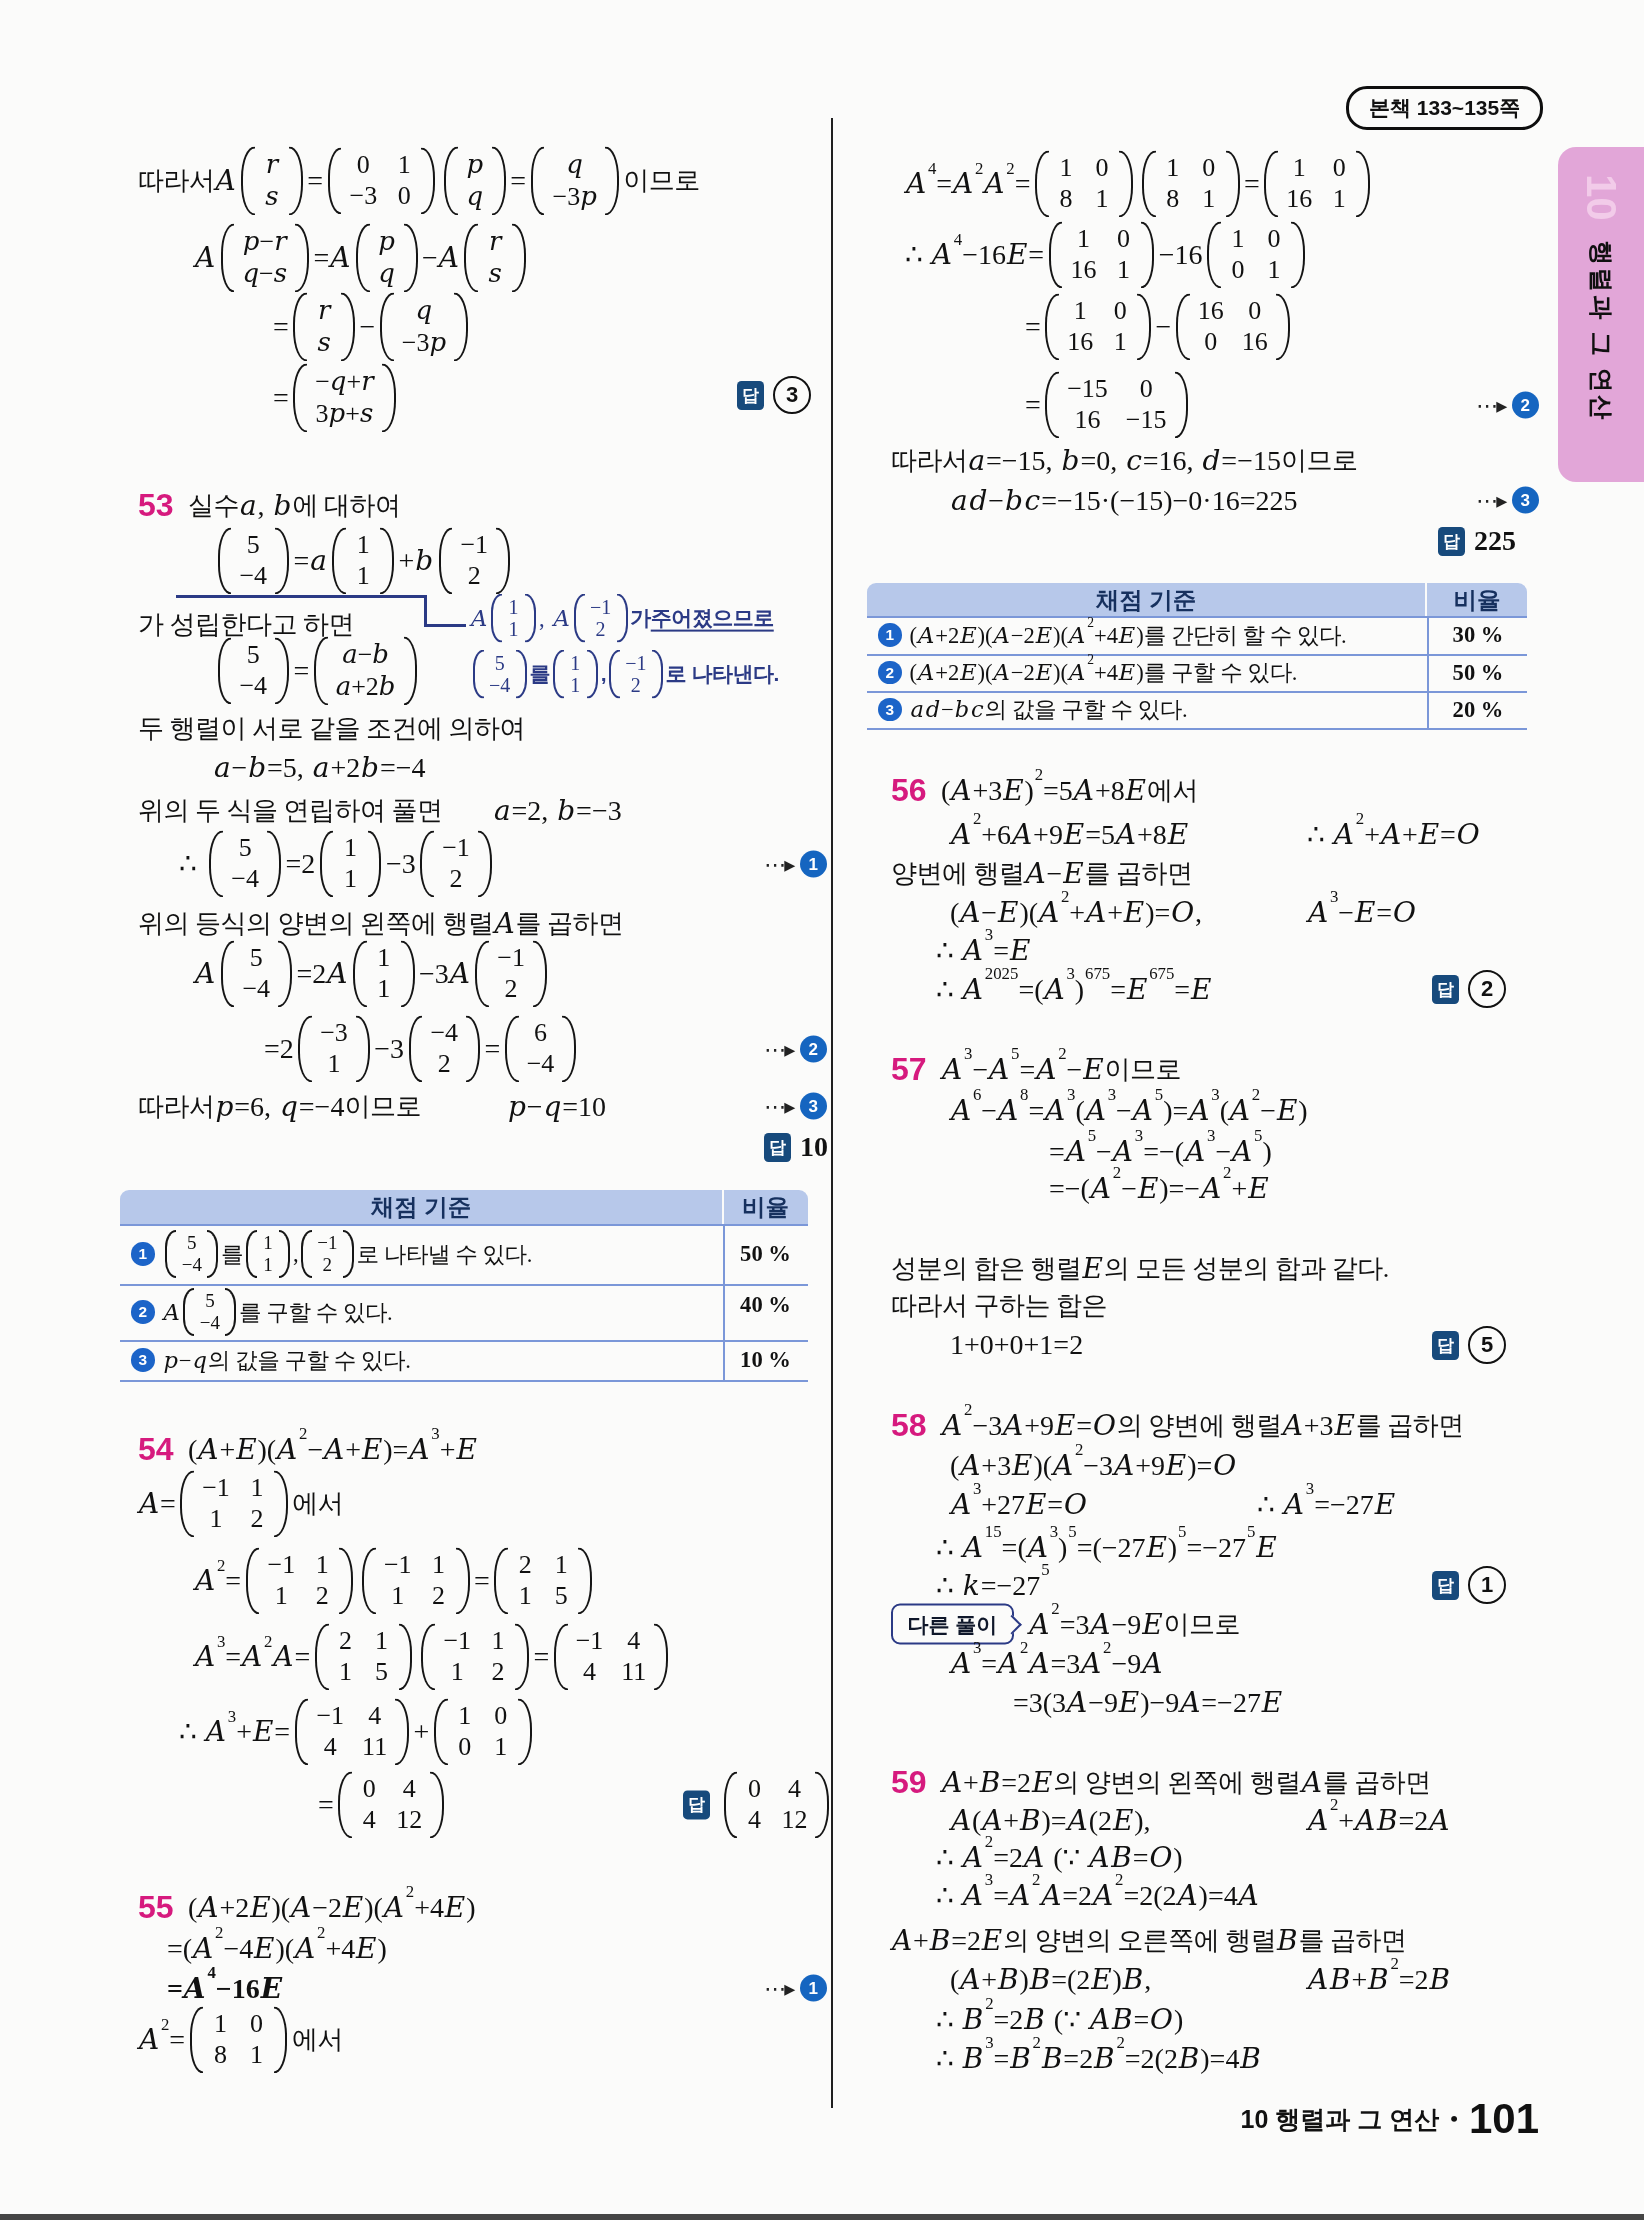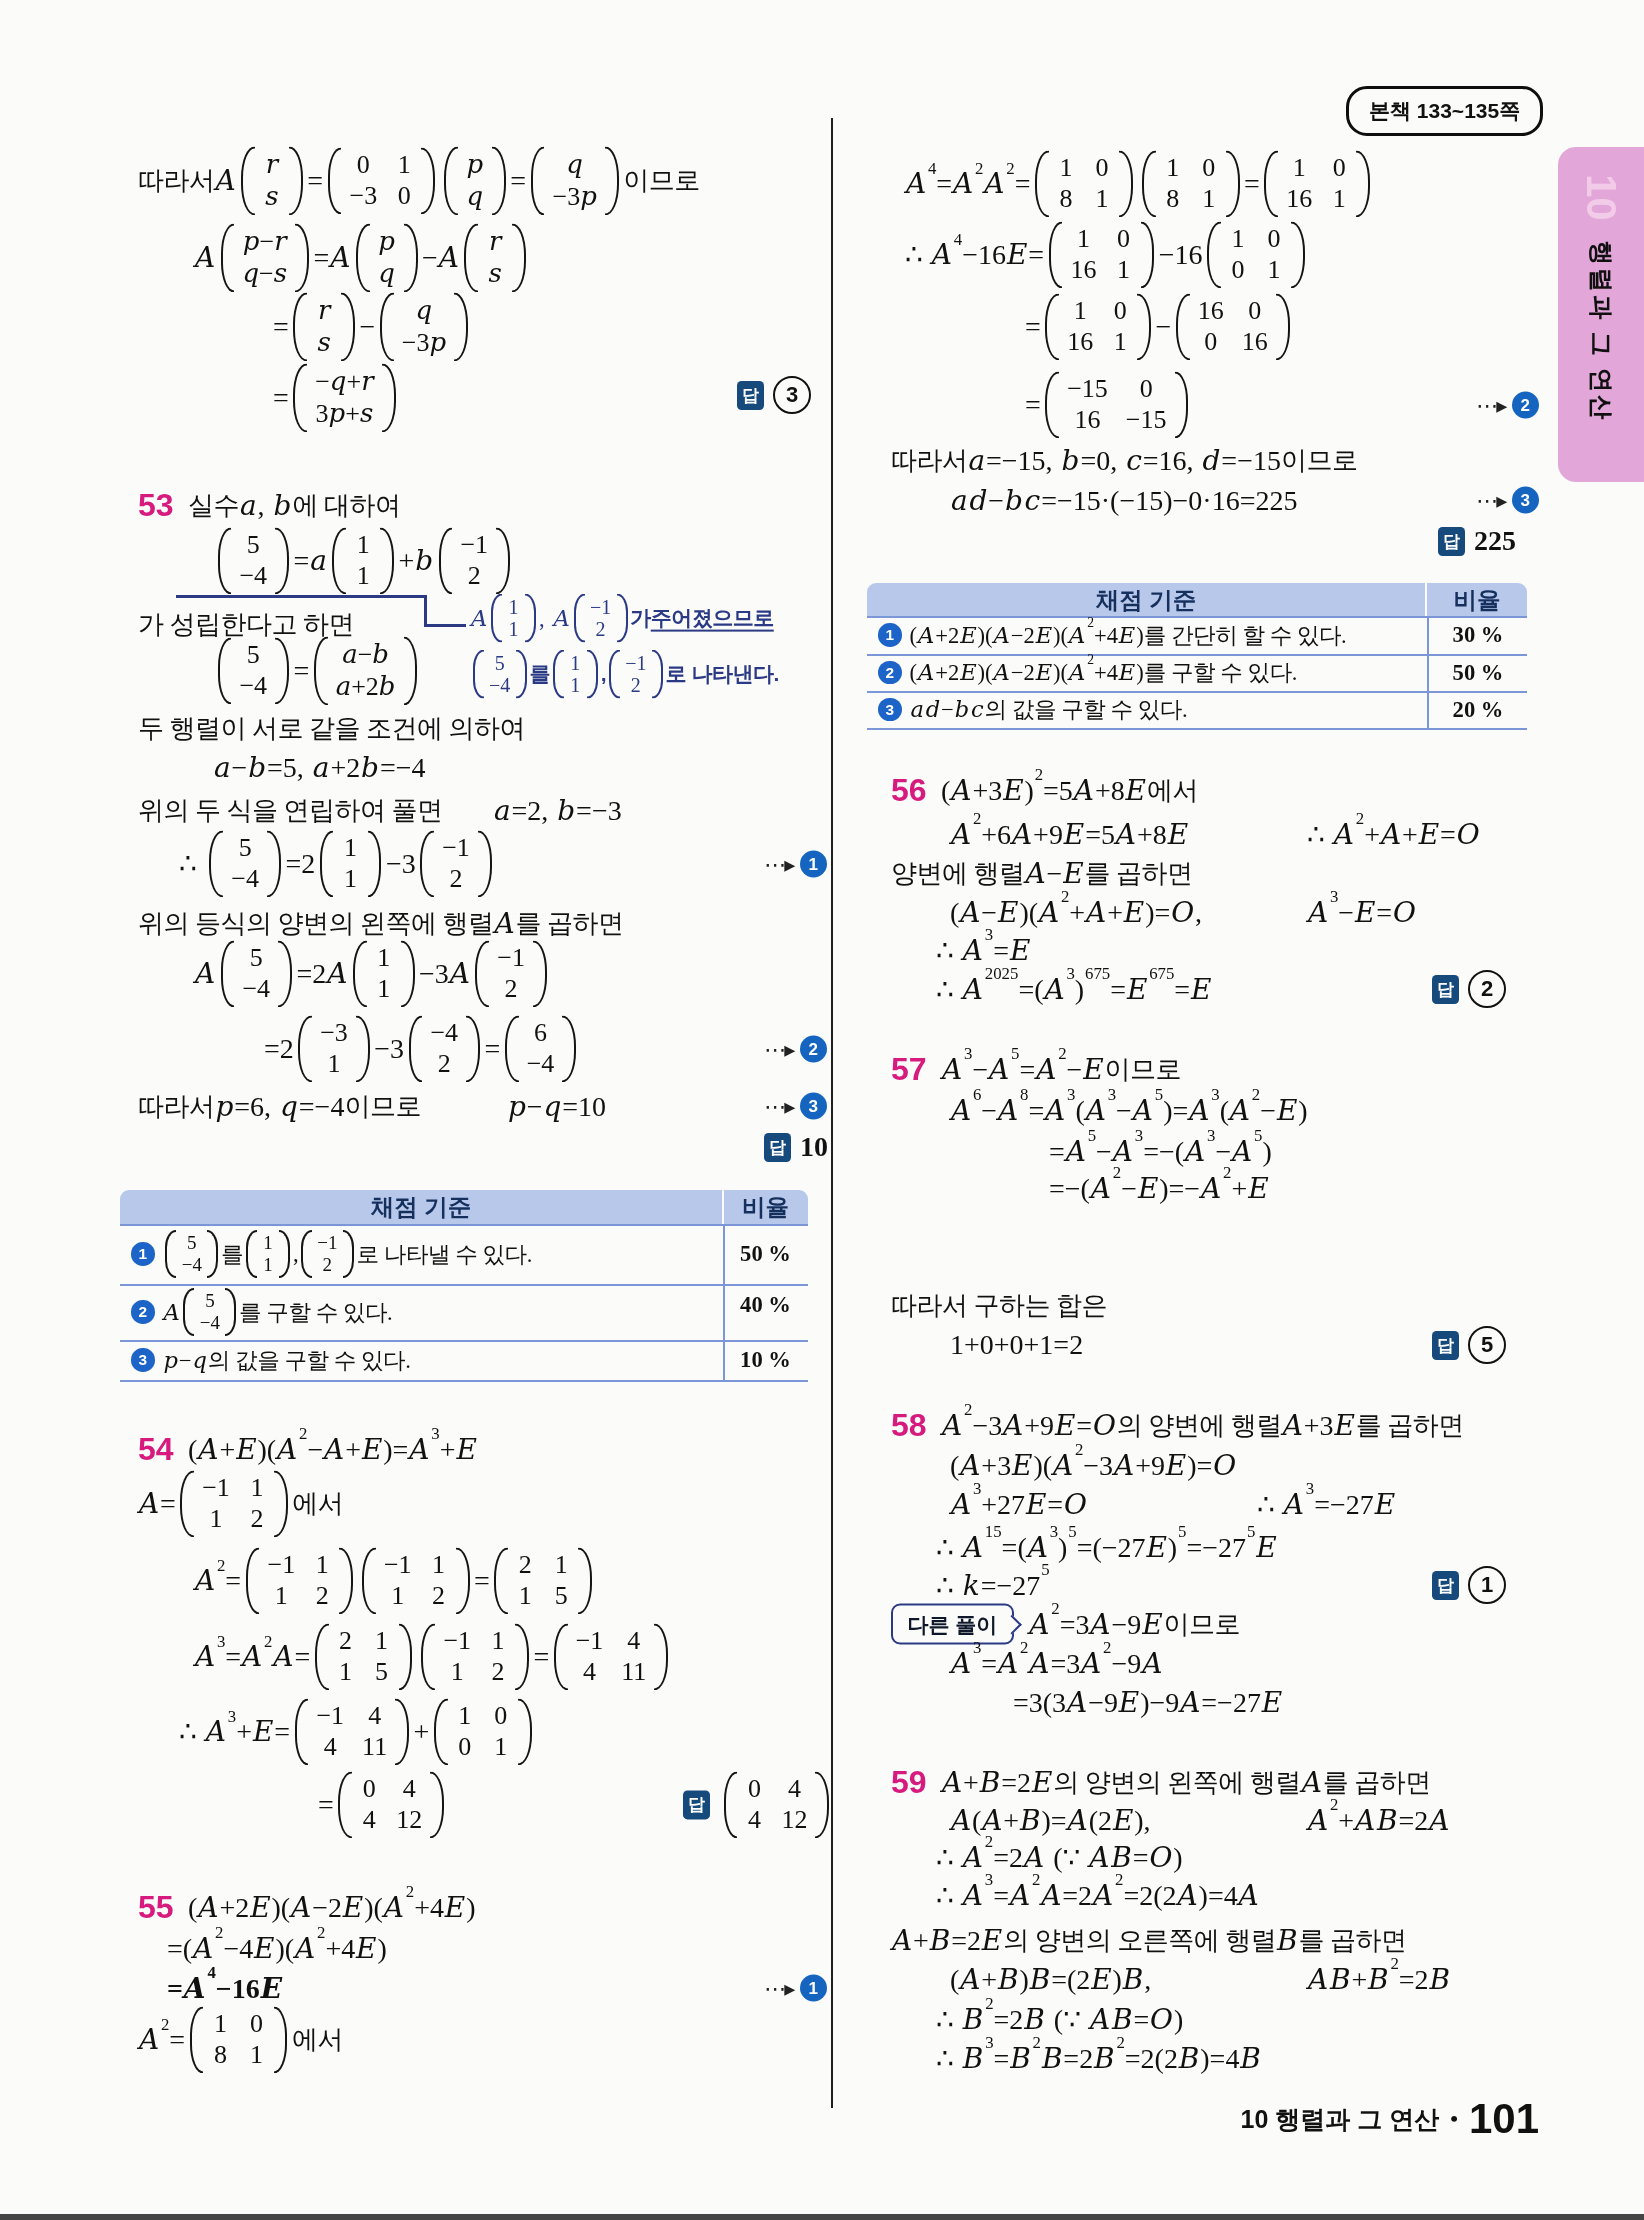--- a/index.html
+++ b/index.html
@@ -53,21 +53,21 @@
   .tline{position:absolute;background:#7b97d8;}
   .trow{position:absolute;display:flex;align-items:center;padding-left:11px;box-sizing:border-box;}
   .tpct{position:absolute;text-align:center;font-weight:bold;font-size:22.6px;display:grid;place-items:center;}
   .tbl .kt{font-size:22.6px;}
   .tbl .math{font-size:22.6px;}
   .tbl .mat{font-size:19px;margin:0 2.7px;}
   .tbl .mgrid{padding:1.8px 5.4px;row-gap:0;}
   .tbl .mcell{line-height:22px;min-width:11.8px;}
   .tbl .par{width:9px;}
   .tbl .pl,.tbl .pr{border-width:2.3px;}
-  .badge{position:absolute;left:1346px;top:86px;height:50px;border:3.2px solid #0e0e0e;border-radius:21px;
+  .badge{position:absolute;left:1346px;top:86px;height:44px;border:3.2px solid #0e0e0e;border-radius:21px;
          display:flex;align-items:center;padding:12px 20px;font:bold 21px "Liberation Sans",sans-serif;box-sizing:border-box;}
   .tab{position:absolute;left:1558px;top:147px;width:87px;height:335px;background:#e2a6d8;border-radius:18px 0 0 18px;}
   .tab-inner{width:335px;height:87px;transform-origin:0 0;transform:rotate(90deg) translateY(-87px);
          display:flex;align-items:center;padding-left:27px;gap:20px;box-sizing:border-box;}
   .tab-num{font:bold 42px "Liberation Sans",sans-serif;color:#f2cbe9;}
   .tab-title{font:bold 24.4px "Liberation Sans",sans-serif;color:#101010;letter-spacing:2.7px;}
   .footer{position:absolute;top:2119px;left:1040px;width:499px;transform:translateY(-50%);
           display:flex;justify-content:flex-end;align-items:center;gap:11px;}
   .f-ch{font:bold 25px "Liberation Sans",sans-serif;}
   .f-dot{font-size:22px;font-weight:bold;}
@@ -755,20 +755,25 @@
       <span class="kt">이므로</span>
     </div>
     <div class="line" style="left: 950px; top: 1110px;">
       <span class="math"><i>A</i><sup>6</sup>−<i>A</i><sup>8</sup>=<i>A</i><sup>3</sup>(<i>A</i><sup>3</sup>−<i>A</i><sup>5</sup>)=<i>A</i><sup>3</sup>(<i>A</i><sup>2</sup>−<i>E</i>)</span>
     </div>
     <div class="line" style="left: 1049px; top: 1151px;">
       <span class="math">=<i>A</i><sup>5</sup>−<i>A</i><sup>3</sup>=−(<i>A</i><sup>3</sup>−<i>A</i><sup>5</sup>)</span>
     </div>
     <div class="line" style="left: 1049px; top: 1188px;">
       <span class="math">=−(<i>A</i><sup>2</sup>−<i>E</i>)=−<i>A</i><sup>2</sup>+<i>E</i></span>
+    </div>
+    <div class="line" style="left: 891px; top: 1268px;">
+      <span class="kt">성분의 합은 행렬 </span>
+      <span class="math"><i>E</i></span>
+      <span class="kt">의 모든 성분의 합과 같다.</span>
     </div>
     <div class="line" style="left: 891px; top: 1305px;">
       <span class="kt">따라서 구하는 합은</span>
     </div>
     <div class="line" style="left: 950px; top: 1345px;">
       <span class="math">1+0+0+1=2</span>
     </div>
     <div class="ans" style="left: 1432px; top: 1345px;">
       <span class="abox">답</span>
       <span class="acirc">5</span>

